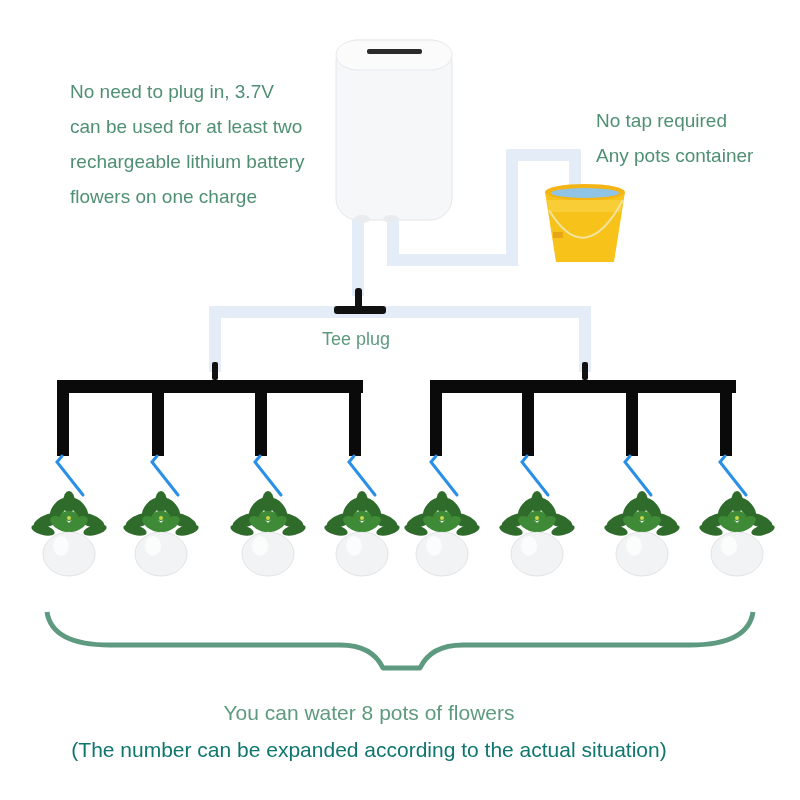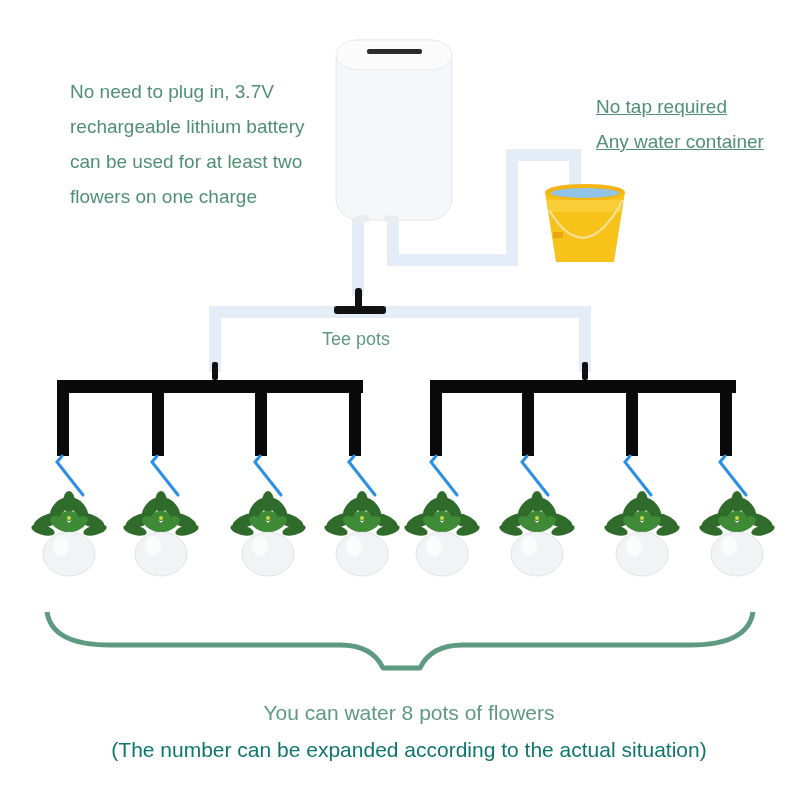--- a/index.html
+++ b/index.html
@@ -1,23 +1,23 @@
 <!DOCTYPE html>
 <html><head>
 <meta charset="utf-8">
 <style>
   html, body { margin:0; padding:0; }
   body { width:800px; height:800px; background:#ffffff; position:relative; overflow:hidden; font-family:"Liberation Sans", sans-serif; }
   .abs { position:absolute; }
   .caption { color:#4f8f74; font-size:19px; line-height:35px; }
   .caption-line { display:block; white-space:nowrap; }
   #battery-note { left:70px; top:74px; }
-  #water-note { left:596px; top:89px;text-decoration:underline; }
+  #water-note { left:596px; top:103px; }
   #tee-label { left:322px; top:329px; font-size:18px; color:#5e9a80; }
-  #summary { left:0; width:738px; text-align:center; top:697px;padding-left:40px; }
+  #summary { left:0; width:738px; text-align:center; top:697px; }
   #summary .l1 { font-size:21px; color:#5e9a80; display:block; line-height:32px; }
   #summary .l2 { font-size:21px; color:#0f766e; display:block; line-height:42px; }
   svg.diagram { position:absolute; left:0; top:0; }
 </style>
 </head>
 <body>
 
 <svg class="diagram" width="800" height="800" viewBox="0 0 800 800">
 
   <g fill="none" stroke="#e4edf7" stroke-width="12" stroke-linejoin="miter">
@@ -110,28 +110,28 @@
     <use href="#plant" x="537" y="492"></use>
     <use href="#plant" x="642" y="492"></use>
     <use href="#plant" x="737" y="492"></use>
   </g>
 
   <path d="M47 612 Q52 645 110 645 L340 645 Q372 645 383 668 L420 668 Q431 645 463 645 L690 645 Q748 645 753 612" fill="none" stroke="#5e9a80" stroke-width="5" stroke-linejoin="round"></path>
 </svg>
 
 <div id="battery-note" class="abs caption">
   <span class="caption-line">No need to plug in, 3.7V</span>
+  <span class="caption-line">can be used for at least two</span>
   <span class="caption-line">rechargeable lithium battery</span>
-  <span class="caption-line">can be used for at least two</span>
   <span class="caption-line">flowers on one charge</span>
 </div>
 
 <div id="water-note" class="abs caption">
   <span class="caption-line">No tap required</span>
-  <span class="caption-line">Any water container</span>
+  <span class="caption-line">Any pots container</span>
 </div>
 
-<div id="tee-label" class="abs">Tee pots</div>
+<div id="tee-label" class="abs">Tee plug</div>
 
 <div id="summary" class="abs">
   <span class="l1">You can water 8 pots of flowers</span>
   <span class="l2">(The number can be expanded according to the actual situation)</span>
 </div>
 
 </body></html>

